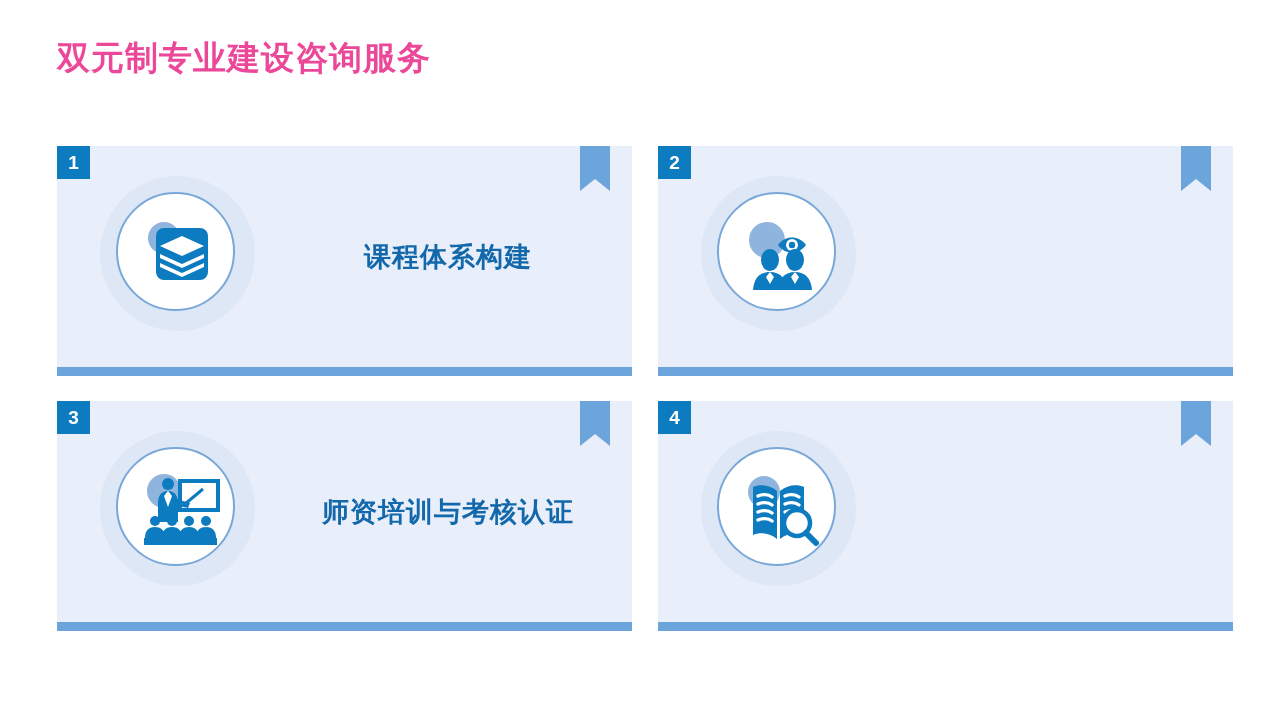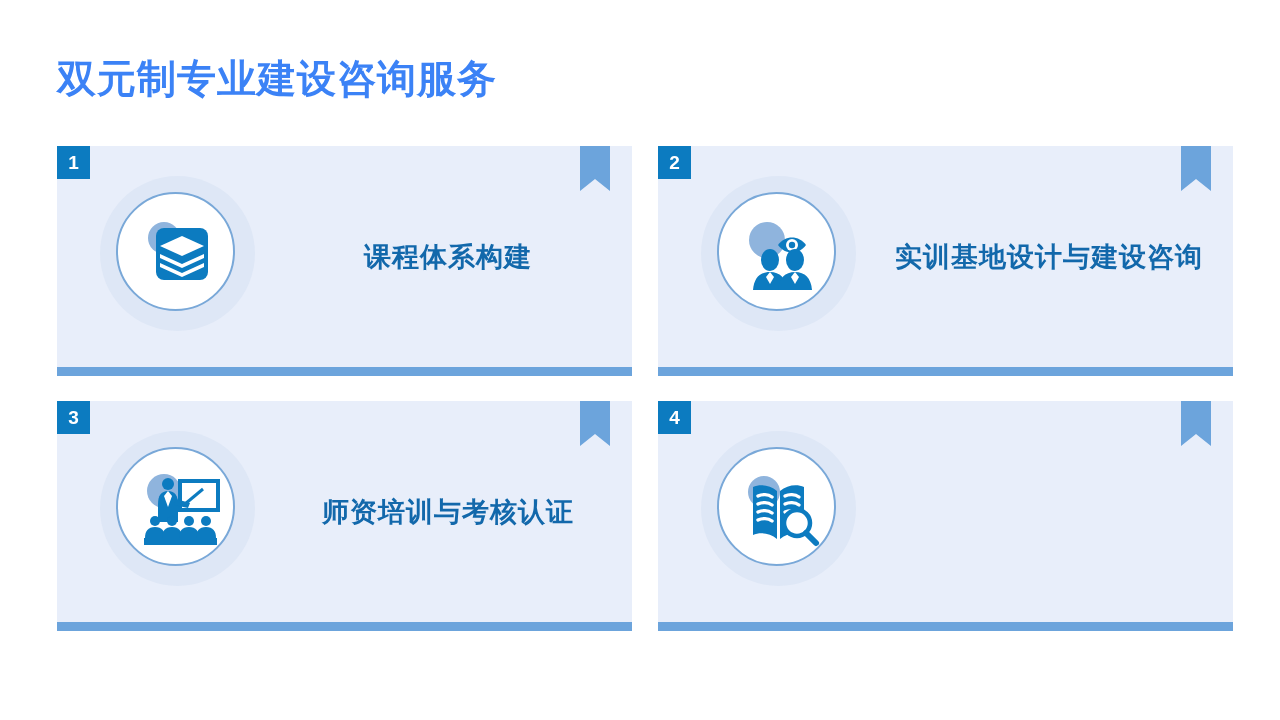--- a/index.html
+++ b/index.html
@@ -13,26 +13,25 @@
     font-family: "Liberation Sans", "DejaVu Sans", sans-serif;
     overflow: hidden;
     position: relative;
   }
 
   
   #page-title {
     position: absolute;
     left: 57px;
     top: 36px;
-    font-size: 39px;
+    font-size: 33px;
     font-weight: bold;
-    color: #3b82f6;
+    color: #ec4899;
     letter-spacing: 1px;
     white-space: nowrap;
-    margin-top: 16px;
   }
 
   
   #card-grid {
     position: absolute;
     left: 57px;
     top: 146px;
     width: 1166px;
     height: 482px;
   }
@@ -195,21 +194,20 @@
           <path d="M41 68 L37 73 L41 80 L45 73 Z" fill="#ffffff"></path>
           <g fill="#0c7bc0">
             <ellipse cx="66" cy="56" rx="9" ry="11"></ellipse>
             <path d="M66 68 C56 68 50 74 49 86 L83 86 C82 74 76 68 66 68 Z"></path>
           </g>
           <path d="M66 68 L62 73 L66 80 L70 73 Z" fill="#ffffff"></path>
         </svg>
       </div>
     </div>
 
-    <div class="card-title">实训基地设计与建设咨询</div>
     <div class="card-bar"></div>
   </div>
 
   <div class="card col0 row1">
     <div class="card-badge">3</div>
 
     <div class="card-ribbon">
       <svg viewBox="0 0 30 45" xmlns="http://www.w3.org/2000/svg">
         <path d="M0 0 H30 V45 L15 33 L0 45 Z" fill="#6ca4dc"></path>
       </svg>

